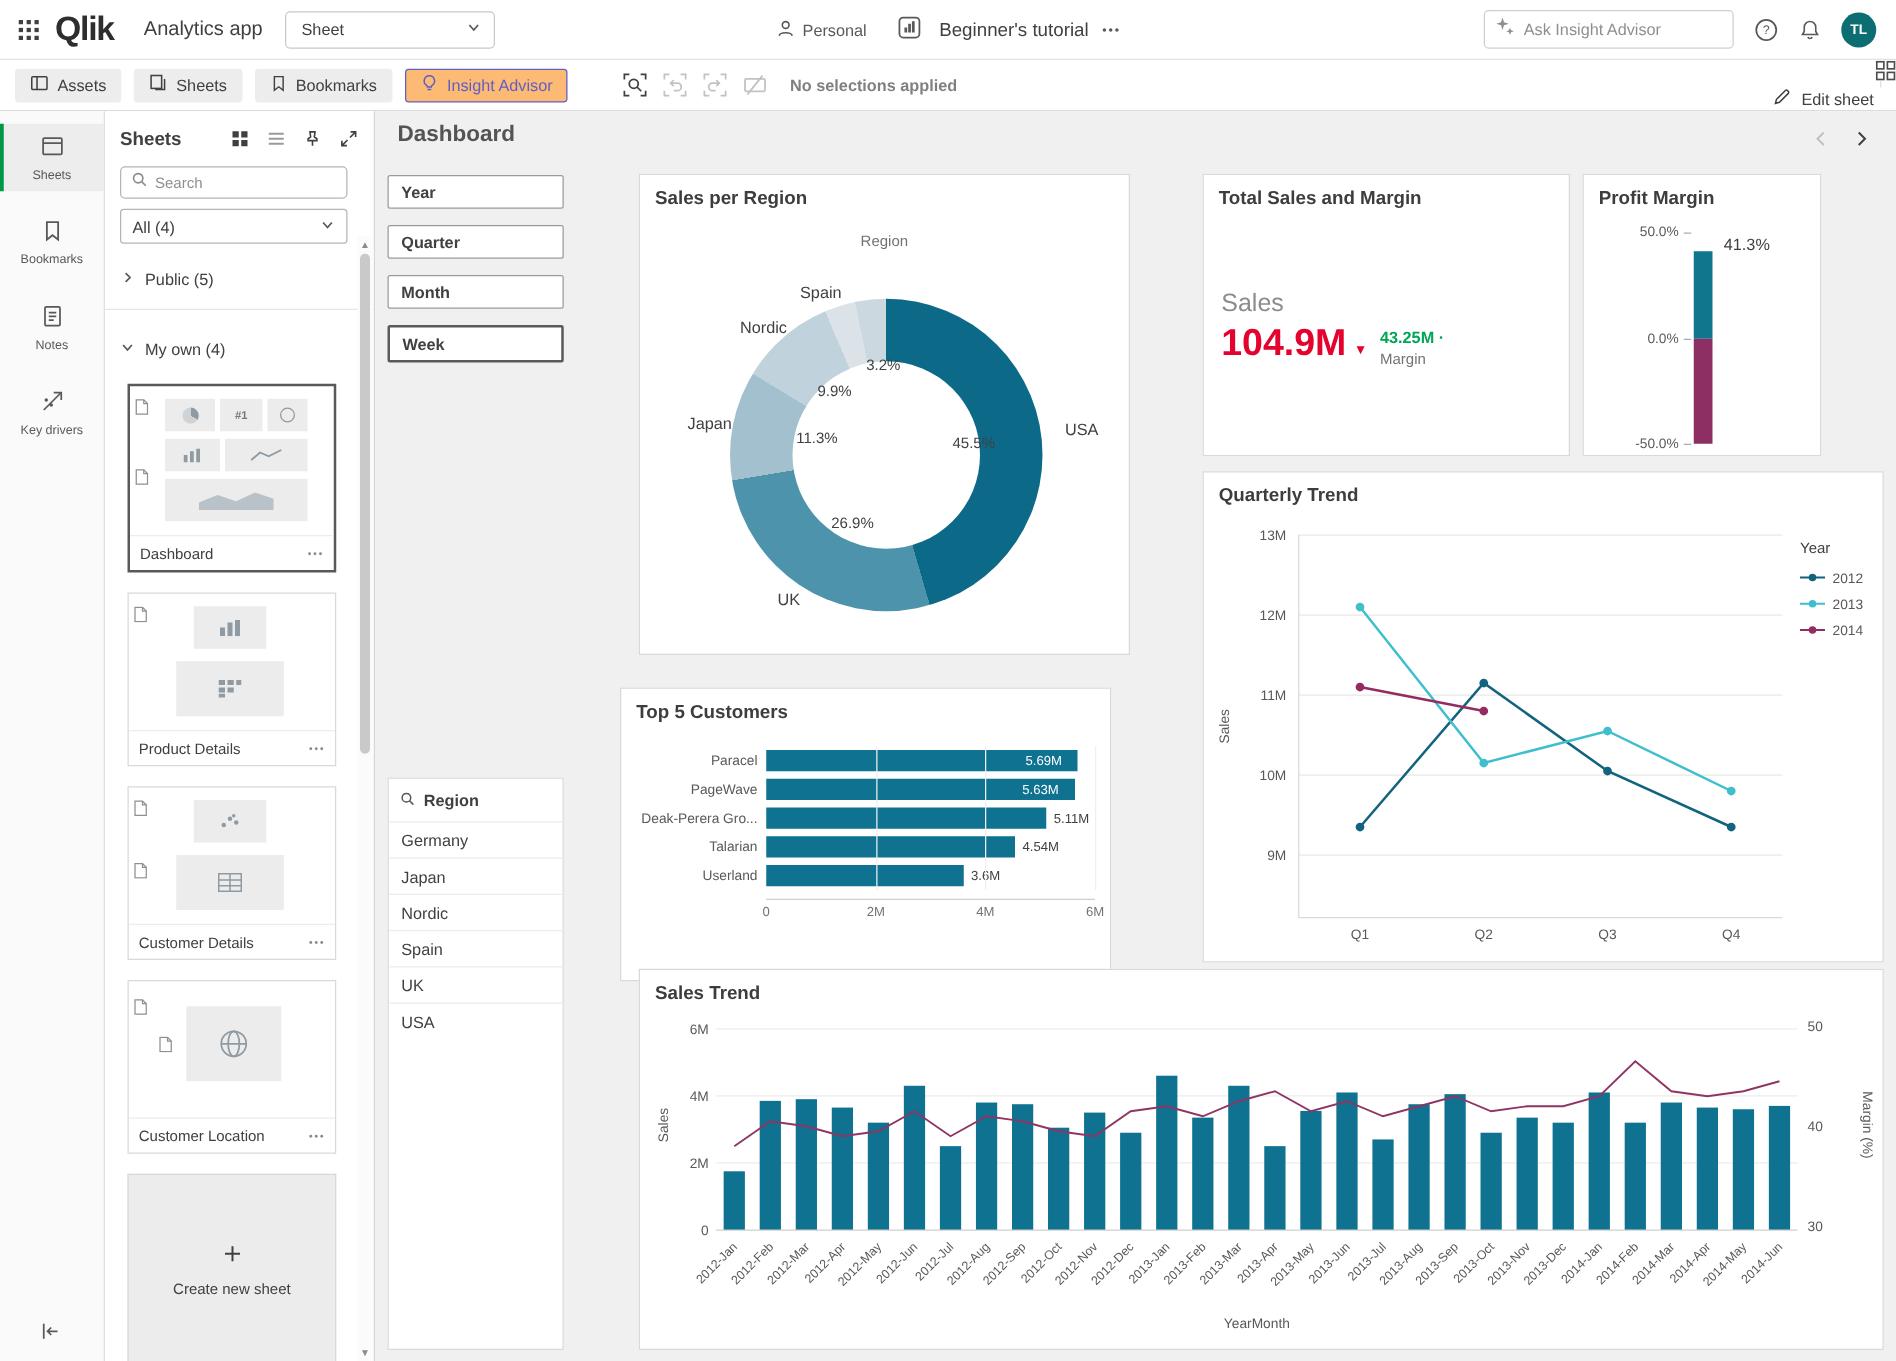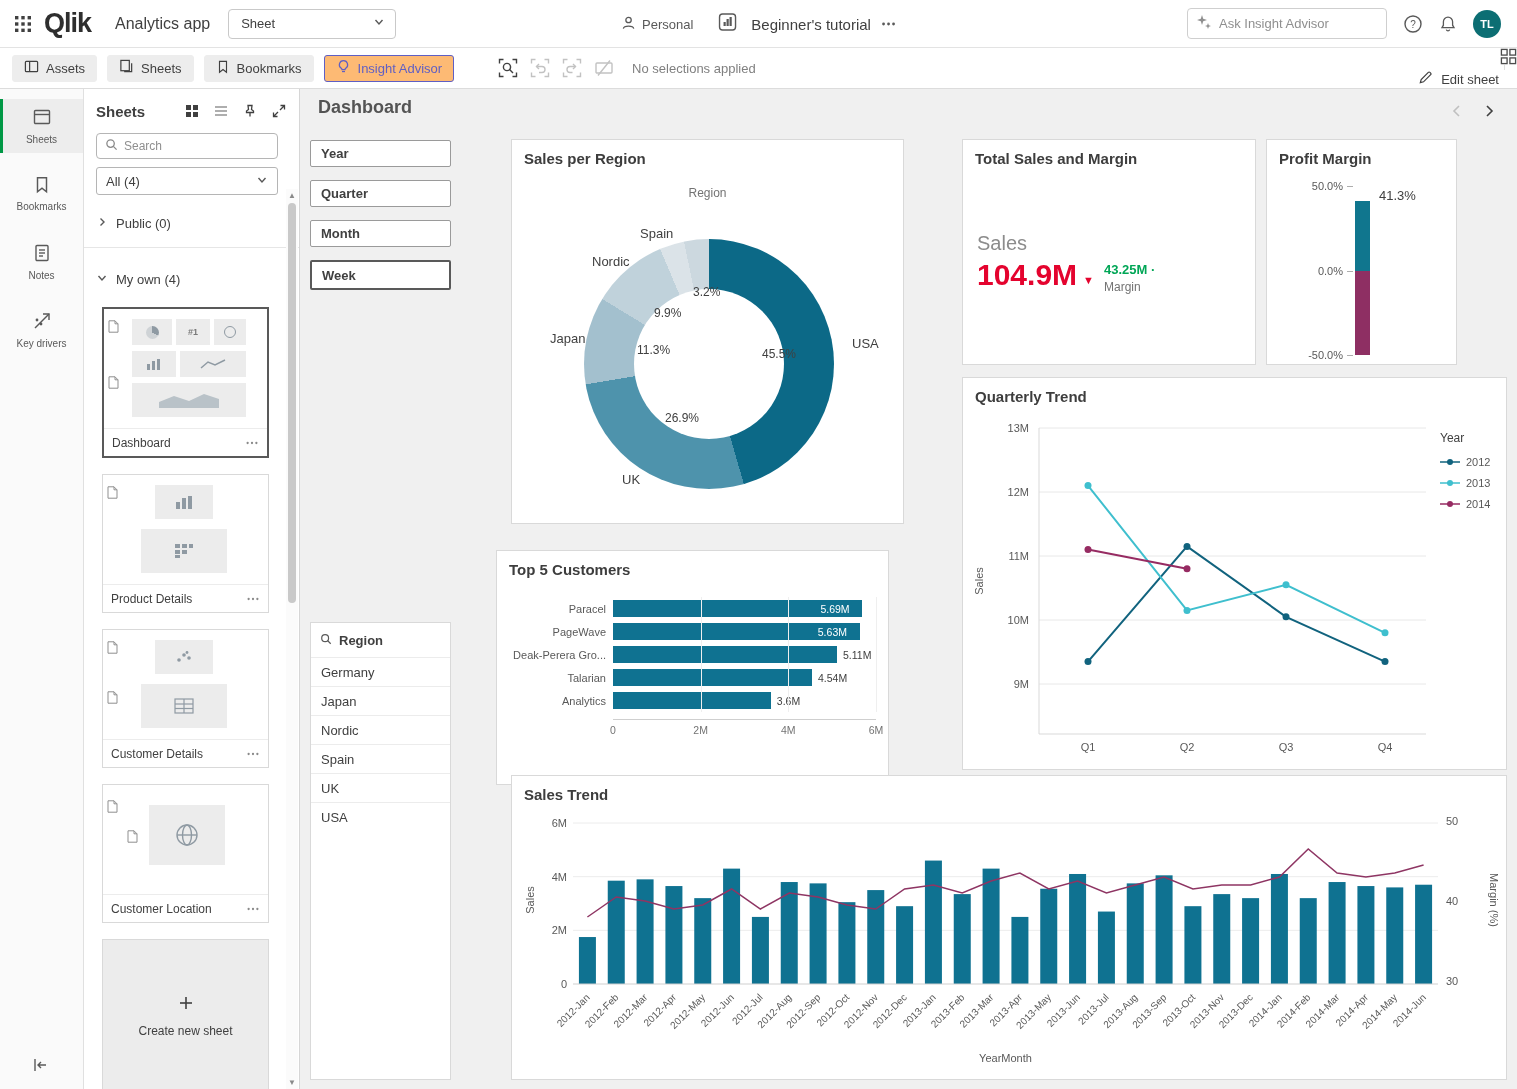--- a/index.html
+++ b/index.html
@@ -23,21 +23,21 @@
   .ask-input input::placeholder { color:#8f8f8f; }
   .avatar { width:28px; height:28px; border-radius:50%; background:#0c6e73; color:#fff; font-size:11px;
     display:flex; align-items:center; justify-content:center; font-weight:bold; }
   .iconbtn { display:flex; align-items:center; justify-content:center; background:none; border:none; }
 
   
   .toolbar { height:41px; display:flex; align-items:center; padding:0 0 0 12px; border-bottom:1px solid #dcdcdc; background:#fff; }
   .tbtn { background:#ededed; border:1px solid #ededed; border-radius:3px; height:27px; padding:0 11px;
     display:inline-flex; align-items:center; gap:7px; font-size:13px; color:#404040; margin-right:10px; }
   .tbtn.insight { background:#fdba74; }
-  .selgroup { display:flex; align-items:center; gap:12px; margin-left:34px; }
+  .selgroup { display:flex; align-items:center; gap:12px; margin-left:34px;font-weight:bold; }
   .selstatus { font-size:13px; color:#808080; margin-left:6px; }
   .toolbar-right { margin-left:auto; display:flex; align-items:flex-end; height:100%;flex-direction:column; }
   .vdiv { width:1px; height:26px; background:#e0e0e0; margin:0 12px; }
   .editbtn { display:flex; align-items:center; gap:8px; font-size:13px; color:#404040; padding:0 18px 0 6px; height:100%; }
 
   
   .app-body { display:flex; height:1000px; }
 
   .rail { width:84px; background:#fafafa; border-right:1px solid #e0e0e0; padding-top:10px; position:relative; flex:none; }
   .rail-item { height:54px; margin-bottom:14px; display:flex; flex-direction:column; align-items:center; justify-content:center;
@@ -365,21 +365,21 @@
       <span>All (4)</span>
       <span><svg width="12" height="12" viewBox="0 0 12 12">
             <path d="M2.5 4l3.5 4 3.5-4" fill="none" stroke="#595959" stroke-width="1.4"></path>
           </svg></span>
     </div>
 
     <div class="section-row" style="top:122px;">
       <span><svg width="12" height="12" viewBox="0 0 12 12" fill="none" stroke="#595959" stroke-width="1.4">
             <path d="M4.5 2.5L8 6l-3.5 3.5"></path>
           </svg></span>
-      <span>Public (0)</span>
+      <span>Public (5)</span>
     </div>
     <div class="pdivider" style="top:158px;"></div>
     <div class="section-row" style="top:178px;">
       <span><svg width="12" height="12" viewBox="0 0 12 12">
             <path d="M2.5 4l3.5 4 3.5-4" fill="none" stroke="#595959" stroke-width="1.4"></path>
           </svg></span>
       <span>My own (4)</span>
     </div>
 
     <div class="cards">
@@ -705,21 +705,21 @@
             </div>
           </div>
           <div class="t5row">
             <div class="t5lab">Talarian</div>
             <div class="t5track">
               <div class="t5bar" style="width: 199.003px; background: rgb(15, 114, 145);"></div>
               <div class="t5val" style="left: 205.003px; color: rgb(64, 64, 64);">4.54M</div>
             </div>
           </div>
           <div class="t5row">
-            <div class="t5lab">Analytics</div>
+            <div class="t5lab">Userland</div>
             <div class="t5track">
               <div class="t5bar" style="width: 157.8px; background: rgb(15, 114, 145);"></div>
               <div class="t5val" style="left: 163.8px; color: rgb(64, 64, 64);">3.6M</div>
             </div>
           </div>
         </div>
       <div class="t5axisline"></div>
       <div id="t5ticks"></div>
     <div class="t5tick" style="left: 116px;">0</div>
         <div class="t5grid" style="left: 203.667px;"></div>

